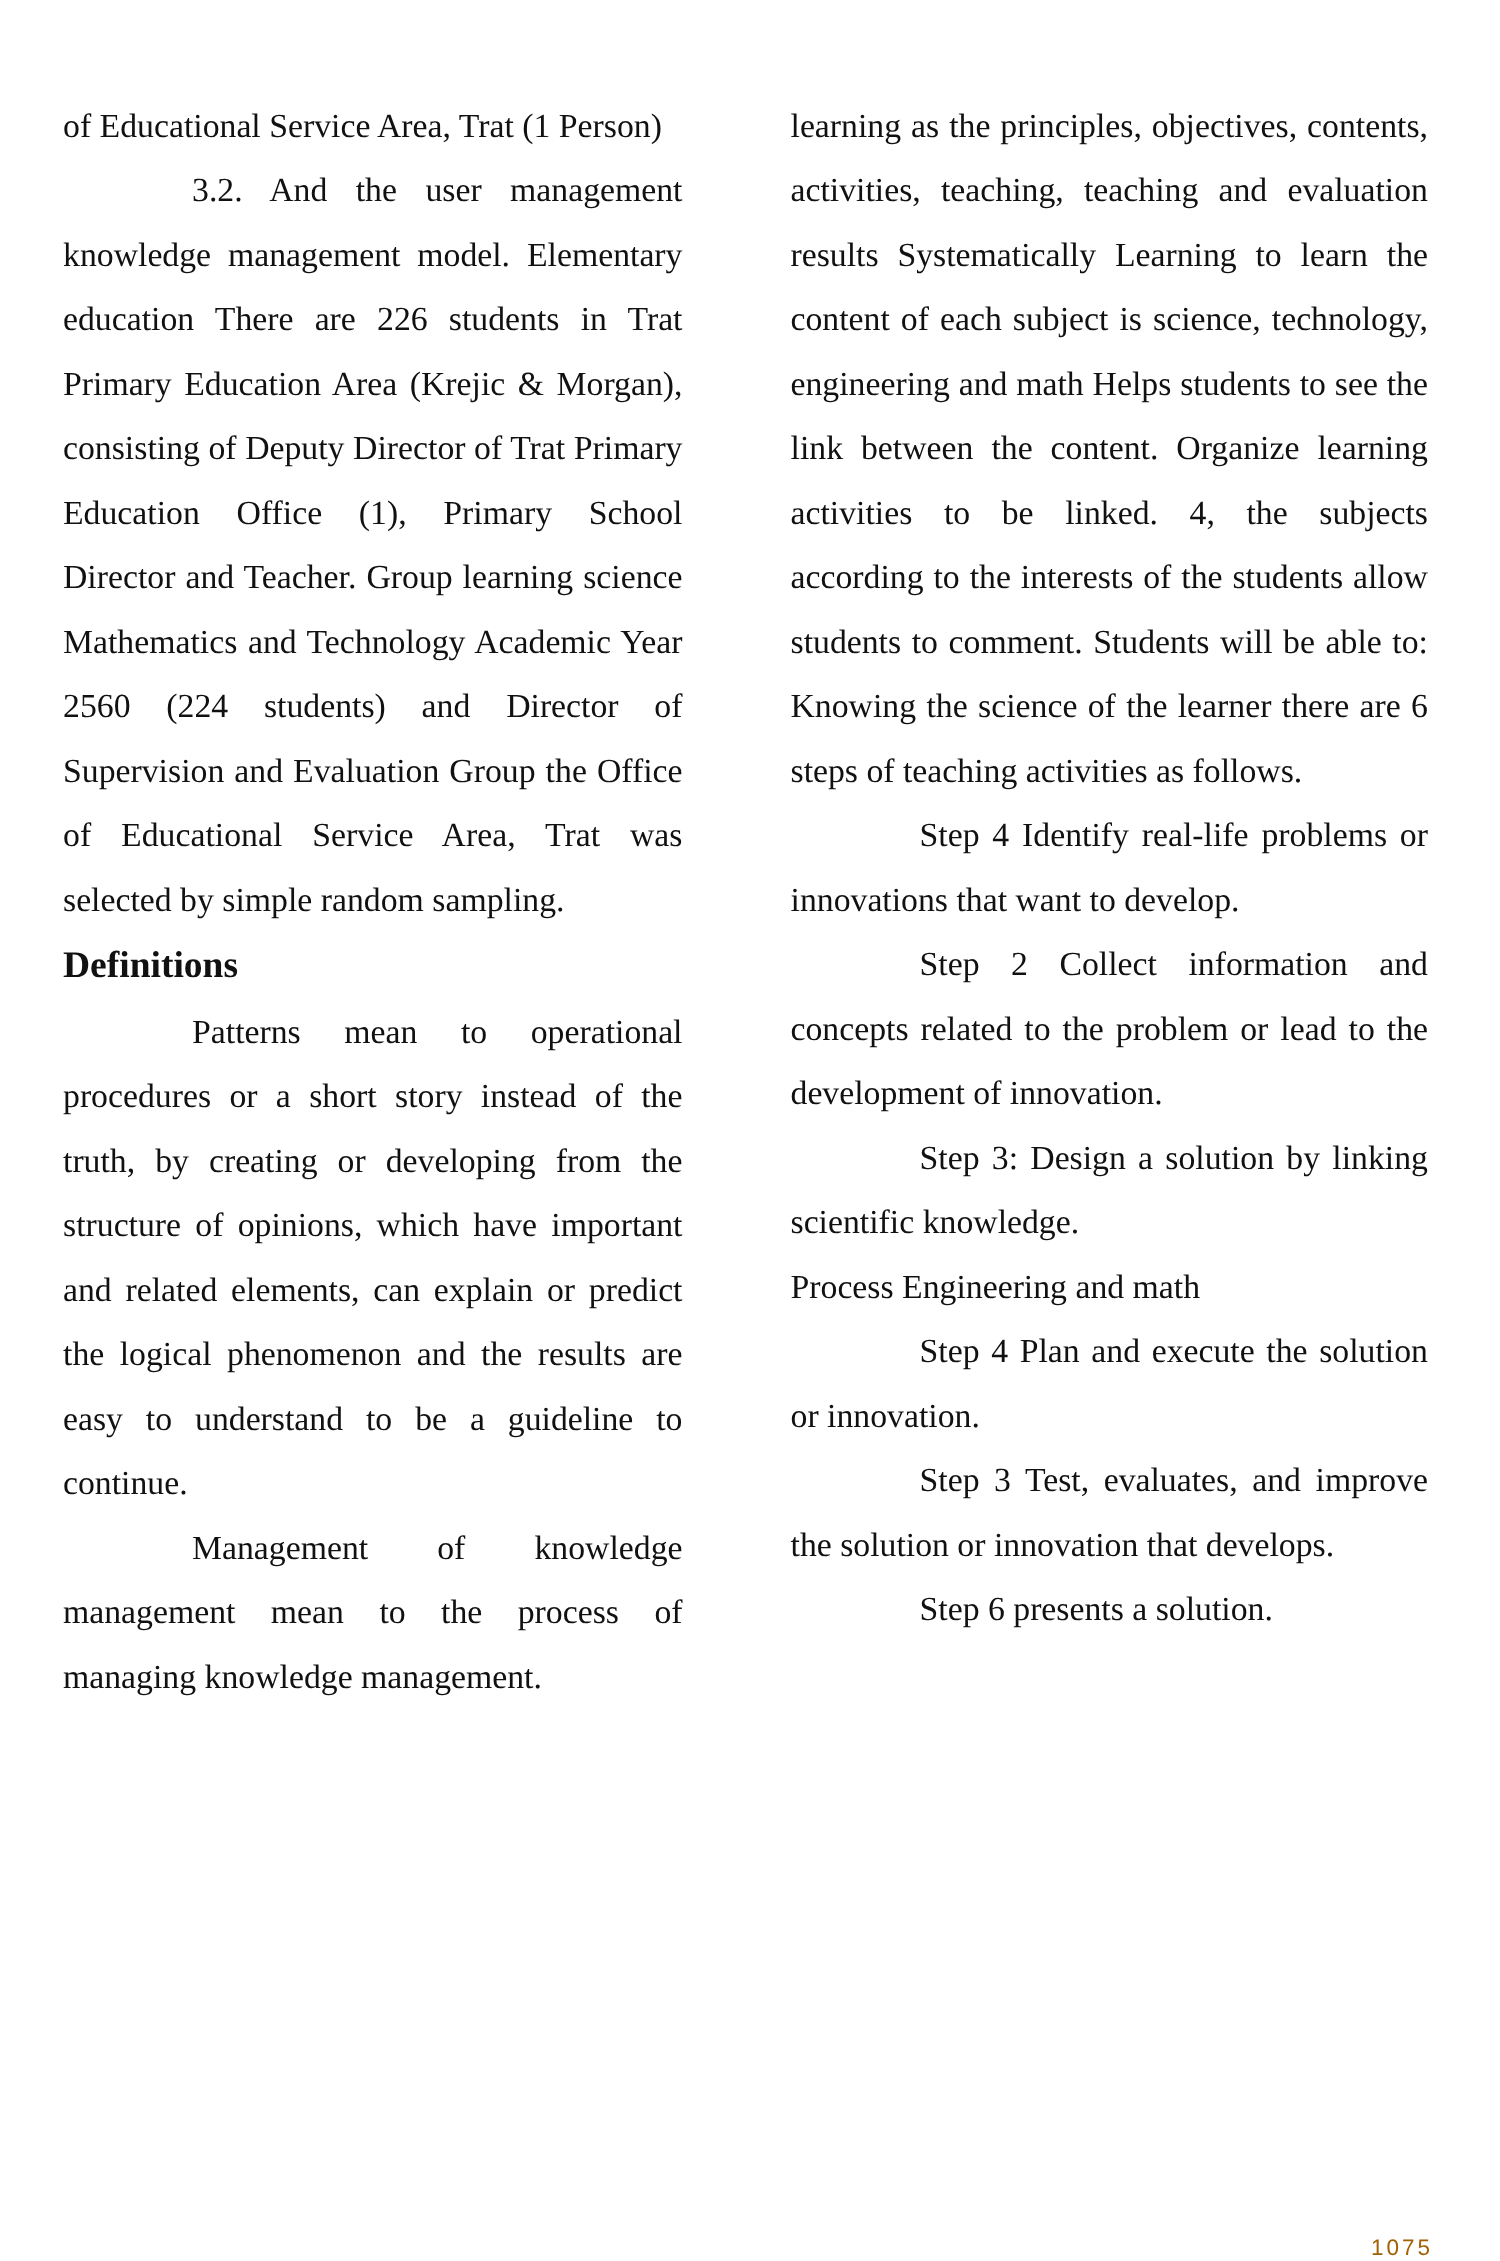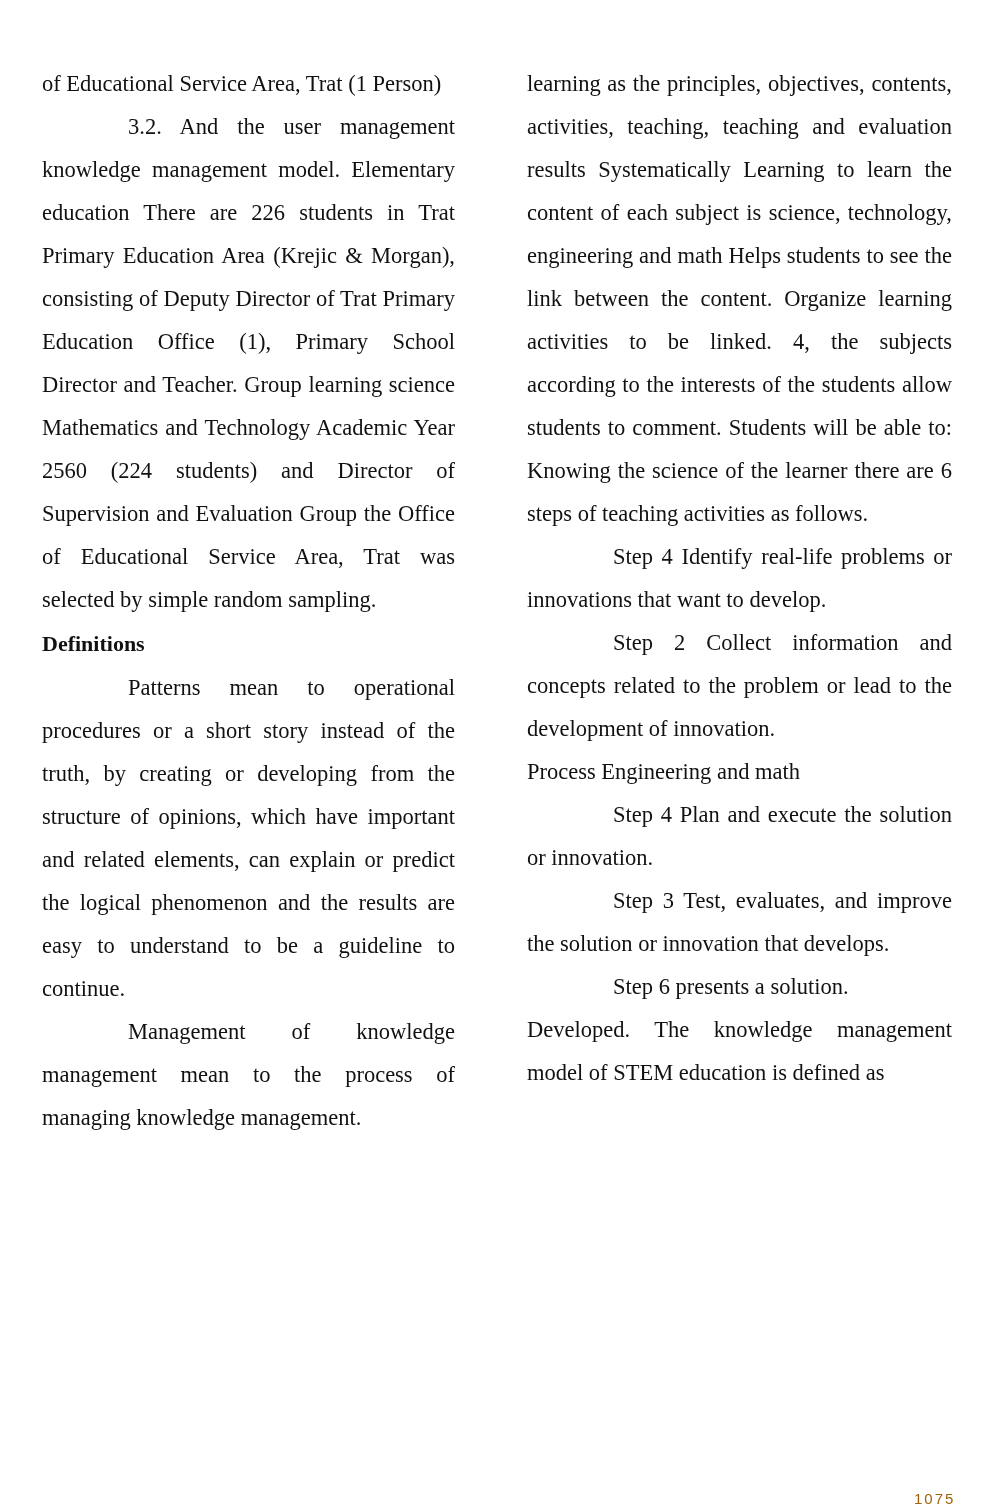--- a/index.html
+++ b/index.html
@@ -3,39 +3,39 @@
 <meta charset="utf-8">
 <style>
   html, body { margin: 0; padding: 0; background: #ffffff; }
   body { width: 1000px; height: 1507px; position: relative; overflow: hidden;
          font-family: "Liberation Serif", "DejaVu Serif", serif; color: #111; }
   .col { position: absolute; top: 62px; font-size: 22.5px; line-height: 43px; }
   .col-left { left: 42px; width: 413px; }
   .col-right { left: 527px; width: 425px; }
   .p { margin: 0; text-align: justify; text-align-last: left; font-family: Liberation Serif, serif; }
   .ind { text-indent: 86px; }
-  .heading { font-weight: bold; font-size: 22px; line-height: 45px; margin: 0; }
+  .heading { font-weight: bold; font-size: 25px; line-height: 45px; margin: 0; }
   .page-number { position: absolute; left: 914px; top: 1490px; font-size: 15px; color: #a16207;
                  font-family: "Liberation Sans", sans-serif; font-weight: normal; letter-spacing: 2px; }
 </style>
 </head>
 <body>
 
 <div class="col col-left">
   <p class="p">of Educational Service Area, Trat (1 Person)</p>
   <p class="p ind">3.2. And the user management knowledge management model. Elementary education There are 226 students in Trat Primary Education Area (Krejic &amp; Morgan), consisting of Deputy Director of Trat Primary Education Office (1), Primary School Director and Teacher. Group learning science Mathematics and Technology Academic Year 2560 (224 students) and Director of Supervision and Evaluation Group the Office of Educational Service Area, Trat was selected by simple random sampling.</p>
   <h2 class="heading">Definitions</h2>
   <p class="p ind">Patterns mean to operational procedures or a short story instead of the truth, by creating or developing from the structure of opinions, which have important and related elements, can explain or predict the logical phenomenon and the results are easy to understand to be a guideline to continue.</p>
   <p class="p ind">Management of knowledge management mean to the process of managing knowledge management.</p>
 </div>
 
 <div class="col col-right">
   <p class="p">learning as the principles, objectives, contents, activities, teaching, teaching and evaluation results Systematically Learning to learn the content of each subject is science, technology, engineering and math Helps students to see the link between the content. Organize learning activities to be linked. 4, the subjects according to the interests of the students allow students to comment. Students will be able to: Knowing the science of the learner there are 6 steps of teaching activities as follows.</p>
   <p class="p ind">Step 4 Identify real-life problems or innovations that want to develop.</p>
   <p class="p ind">Step 2 Collect information and concepts related to the problem or lead to the development of innovation.</p>
+  <p class="p ind">Step 3: Design a solution by linking scientific knowledge.</p>
   <p class="p">Process Engineering and math</p>
   <p class="p ind">Step 4 Plan and execute the solution or innovation.</p>
   <p class="p ind">Step 3 Test, evaluates, and improve the solution or innovation that develops.</p>
   <p class="p ind">Step 6 presents a solution.</p>
-  <p class="p">Developed. The knowledge management model of STEM education is defined as</p>
 </div>
 
 <div class="page-number">1075</div>
 
 </body></html>

